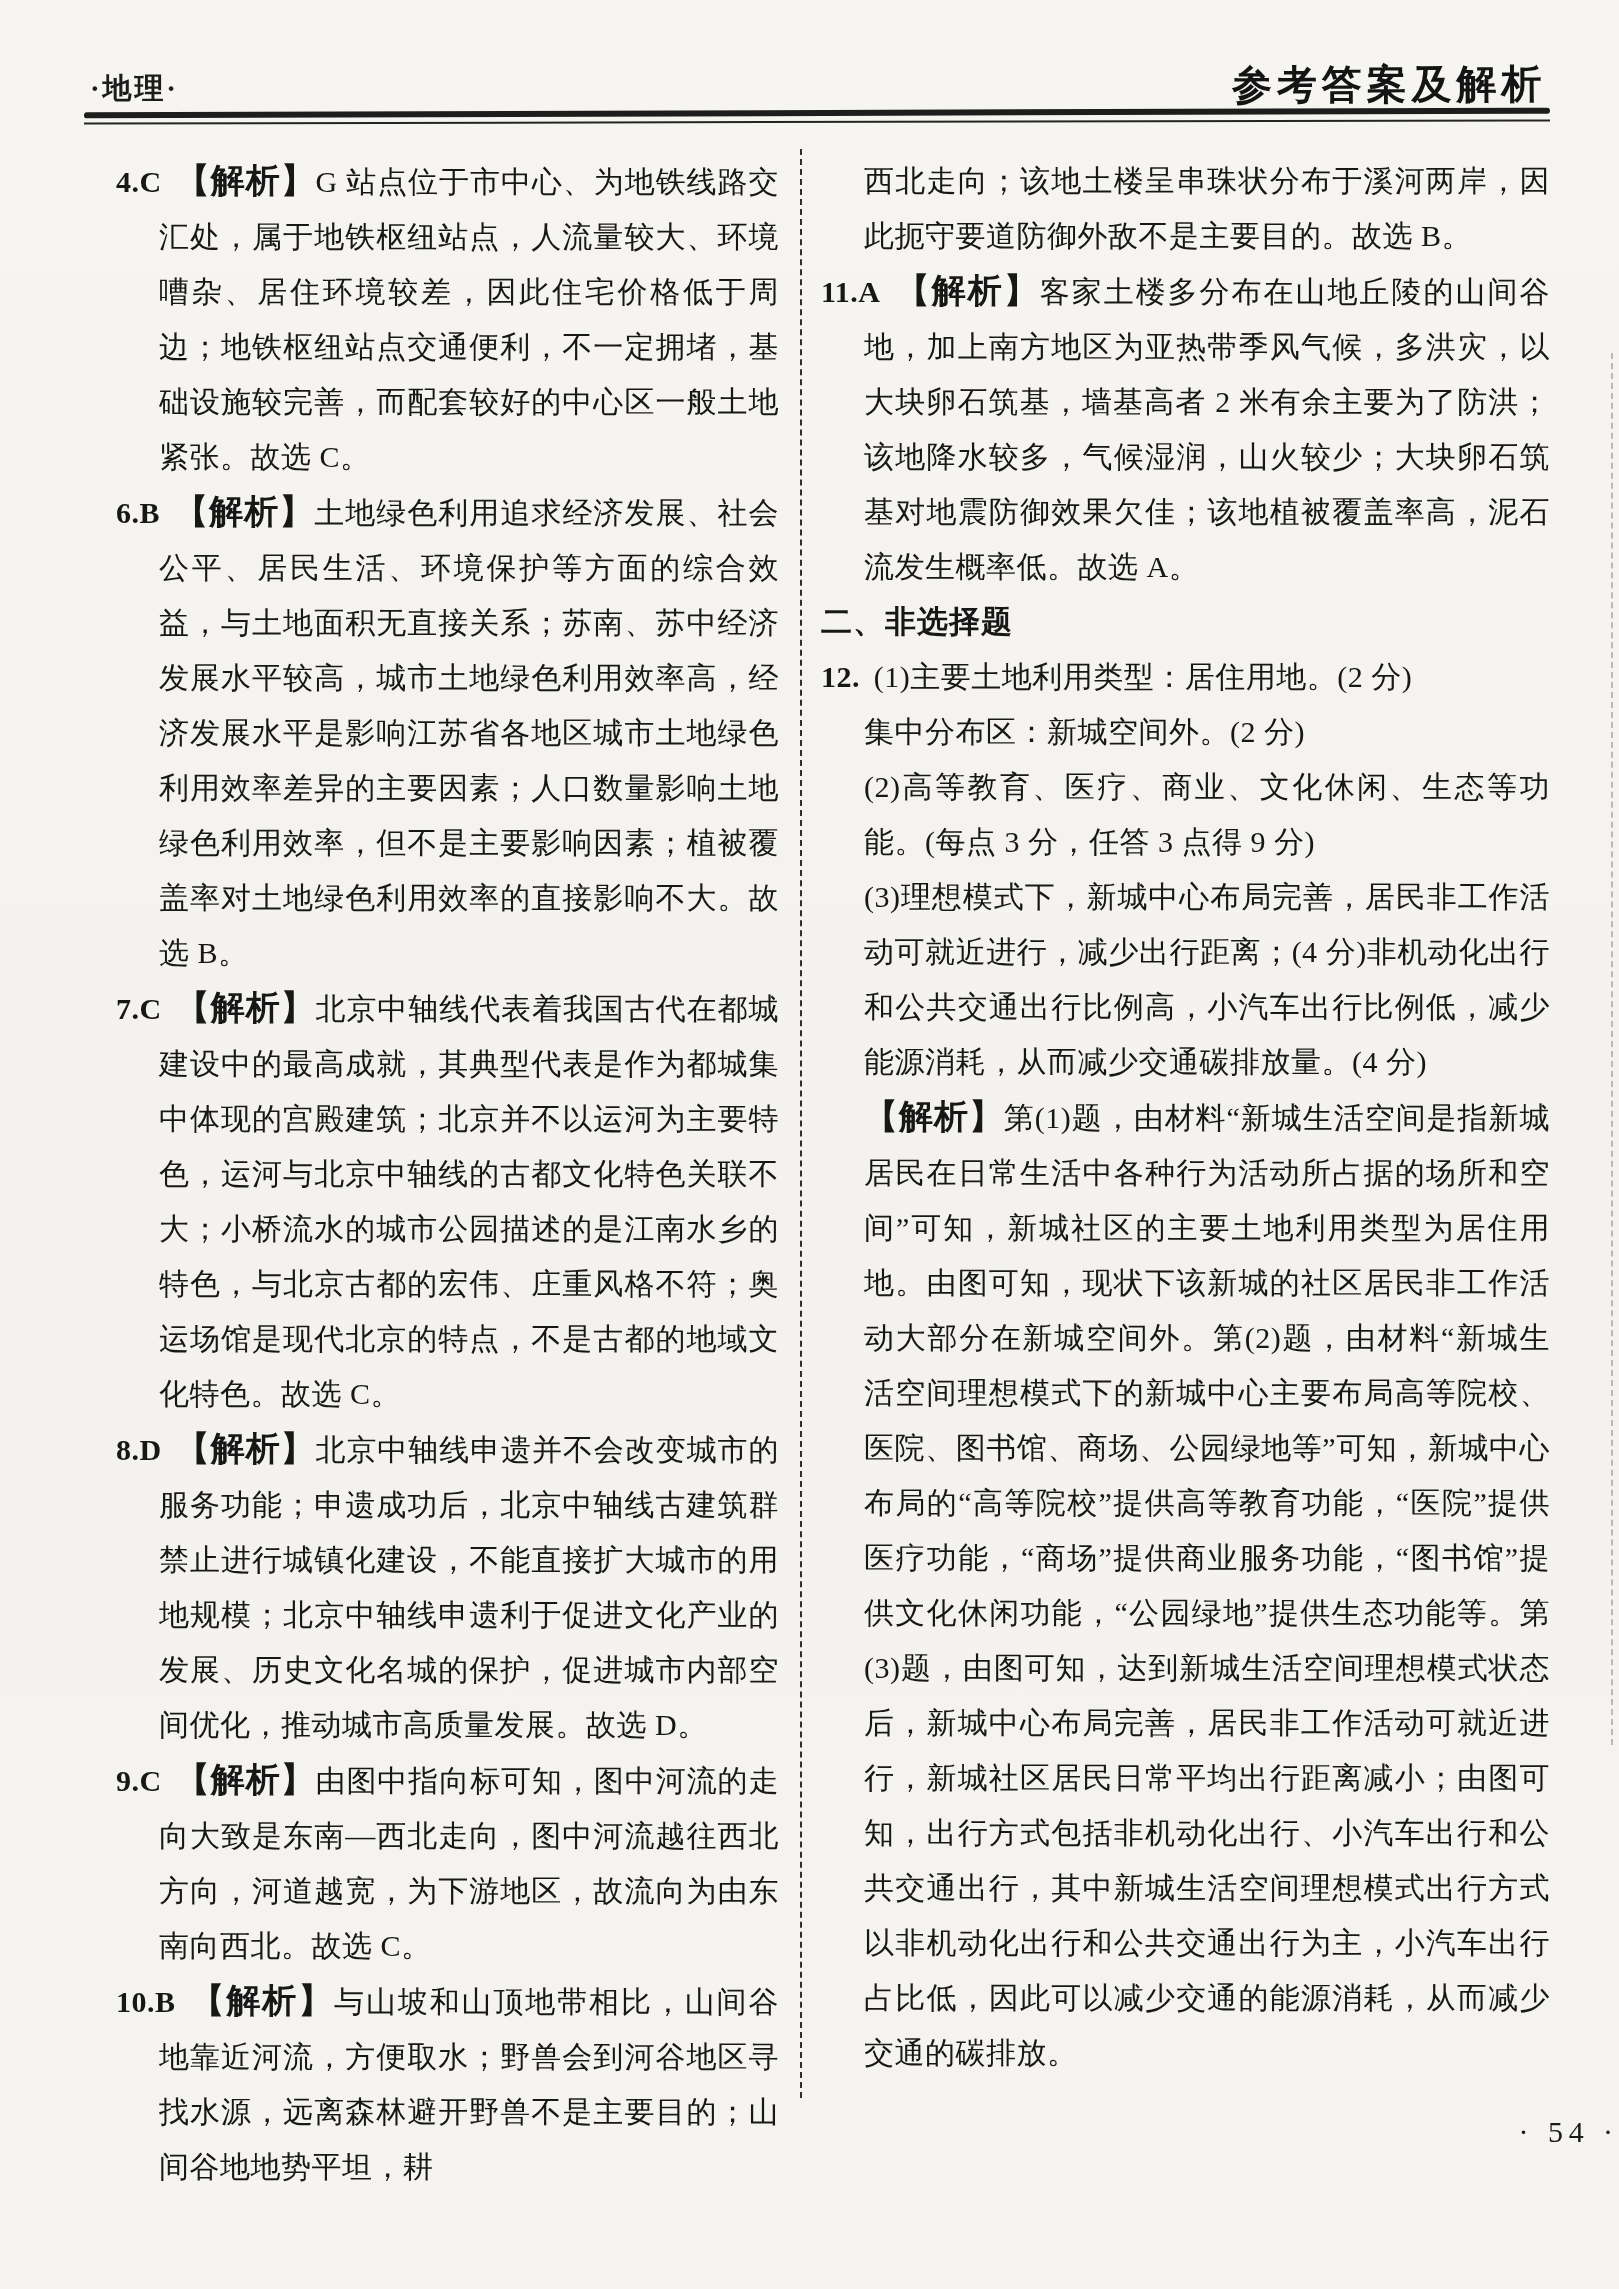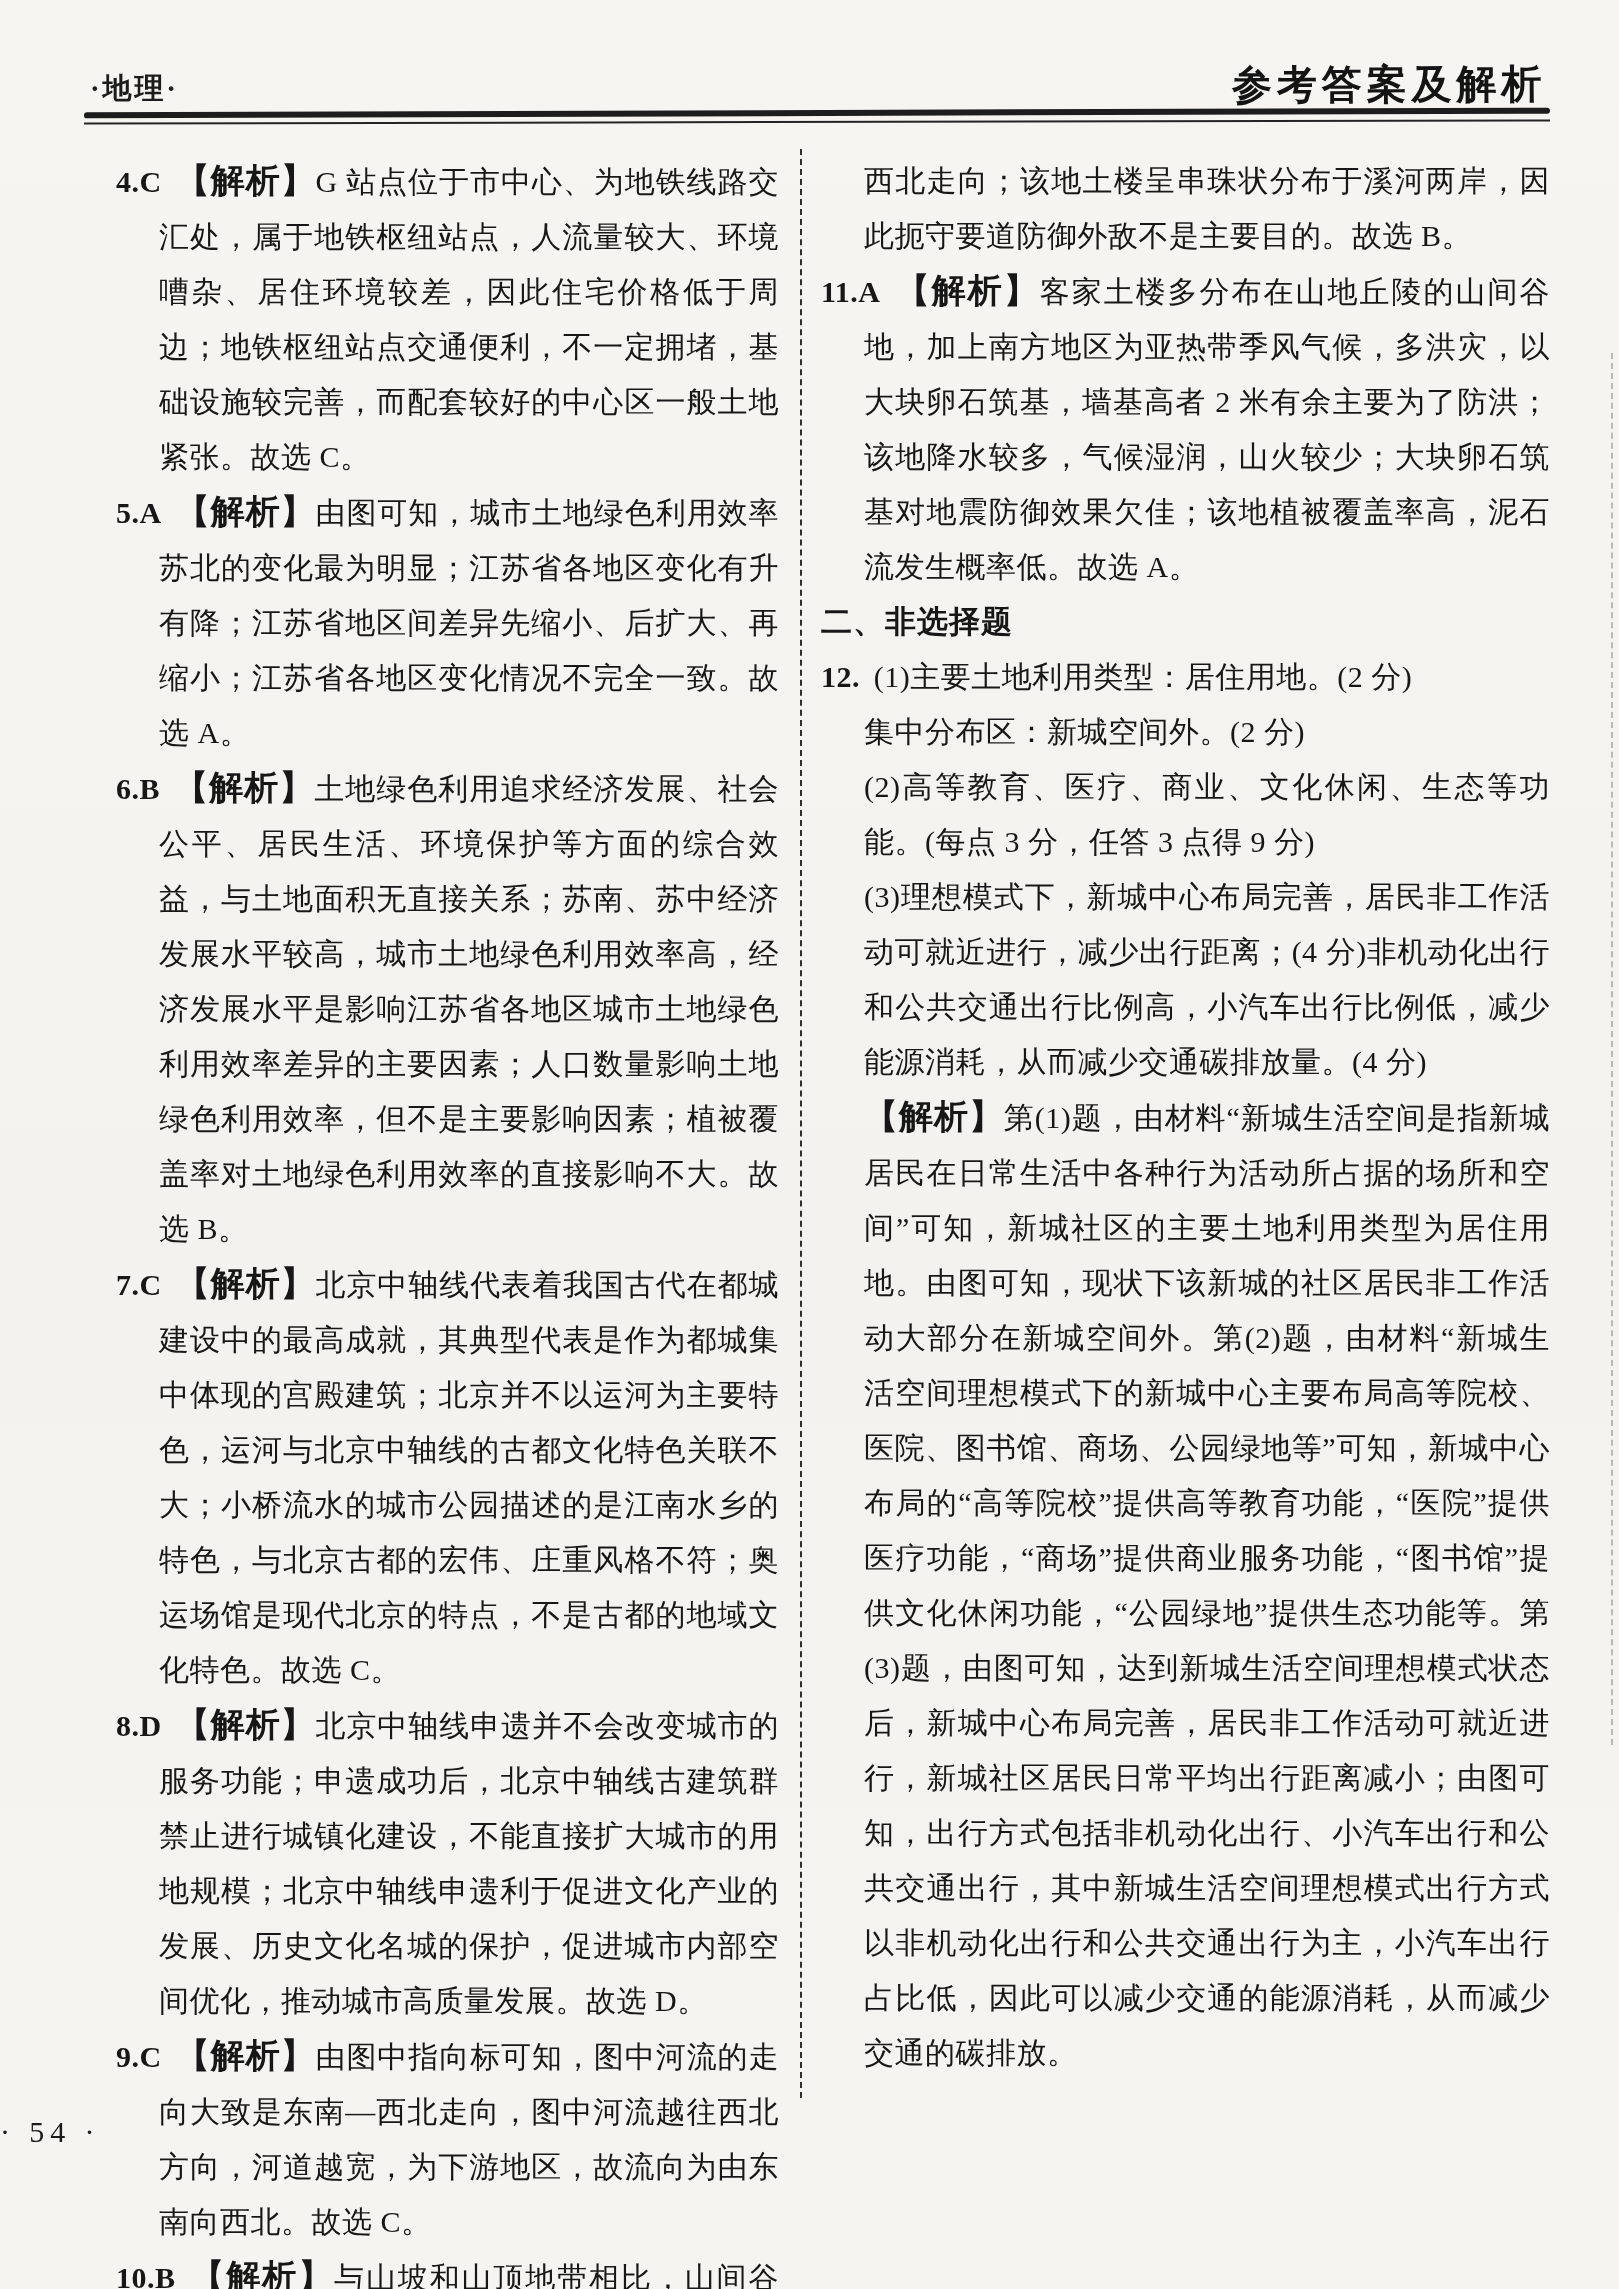--- a/index.html
+++ b/index.html
@@ -66,42 +66,41 @@
   }
   p.heading {
     margin: 0; padding: 0; text-indent: 0;
     font-family: Liberation Serif, serif;
     font-weight: bold; font-size: 31px; line-height: 55px;
     letter-spacing: 1px;
   }
   
   .page-number {
     position: absolute; left: 0; right: 0; top: 2115px;
-    text-align: left; font-size: 30px; letter-spacing: 5.9px;
+    text-align: right; font-size: 30px; letter-spacing: 5.9px;
     color: #1a1a1a;
   }
 </style>
 </head>
 <body>
 
 <div class="page">
 
   <span class="header-subject">·地理·</span>
   <span class="header-title">参考答案及解析</span>
   <div class="header-rule">
     <div class="rule-a"></div>
     <div class="rule-b"></div>
   </div>
 
   <div class="column-divider"></div>
   <div class="page-edge-mark"></div>
 
   <div class="col col-left">
     <p class="item"><span class="num">4.C</span><span class="marker">【解析】</span><span class="txt">G 站点位于市中心、为地铁线路交汇处，属于地铁枢纽站点，人流量较大、环境嘈杂、居住环境较差，因此住宅价格低于周边；地铁枢纽站点交通便利，不一定拥堵，基础设施较完善，而配套较好的中心区一般土地紧张。故选 C。</span></p>
-    <p class="item"><span class="num">5.A</span><span class="marker">【解析】</span><span class="txt">由图可知，城市土地绿色利用效率苏北的变化最为明显；江苏省各地区变化有升有降；江苏省地区间差异先缩小、后扩大、再缩小；江苏省各地区变化情况不完全一致。故选 A。</span></p>
     <p class="item"><span class="num">6.B</span><span class="marker">【解析】</span><span class="txt">土地绿色利用追求经济发展、社会公平、居民生活、环境保护等方面的综合效益，与土地面积无直接关系；苏南、苏中经济发展水平较高，城市土地绿色利用效率高，经济发展水平是影响江苏省各地区城市土地绿色利用效率差异的主要因素；人口数量影响土地绿色利用效率，但不是主要影响因素；植被覆盖率对土地绿色利用效率的直接影响不大。故选 B。</span></p>
     <p class="item"><span class="num">7.C</span><span class="marker">【解析】</span><span class="txt">北京中轴线代表着我国古代在都城建设中的最高成就，其典型代表是作为都城集中体现的宫殿建筑；北京并不以运河为主要特色，运河与北京中轴线的古都文化特色关联不大；小桥流水的城市公园描述的是江南水乡的特色，与北京古都的宏伟、庄重风格不符；奥运场馆是现代北京的特点，不是古都的地域文化特色。故选 C。</span></p>
     <p class="item"><span class="num">8.D</span><span class="marker">【解析】</span><span class="txt">北京中轴线申遗并不会改变城市的服务功能；申遗成功后，北京中轴线古建筑群禁止进行城镇化建设，不能直接扩大城市的用地规模；北京中轴线申遗利于促进文化产业的发展、历史文化名城的保护，促进城市内部空间优化，推动城市高质量发展。故选 D。</span></p>
     <p class="item"><span class="num">9.C</span><span class="marker">【解析】</span><span class="txt">由图中指向标可知，图中河流的走向大致是东南—西北走向，图中河流越往西北方向，河道越宽，为下游地区，故流向为由东南向西北。故选 C。</span></p>
     <p class="item"><span class="num">10.B</span><span class="marker">【解析】</span><span class="txt">与山坡和山顶地带相比，山间谷地靠近河流，方便取水；野兽会到河谷地区寻找水源，远离森林避开野兽不是主要目的；山间谷地地势平坦，耕</span></p>
   </div>
 
   <div class="col col-right">
     <p class="item flow"><span class="txt">西北走向；该地土楼呈串珠状分布于溪河两岸，因此扼守要道防御外敌不是主要目的。故选 B。</span></p>
     <p class="item"><span class="num">11.A</span><span class="marker">【解析】</span><span class="txt">客家土楼多分布在山地丘陵的山间谷地，加上南方地区为亚热带季风气候，多洪灾，以大块卵石筑基，墙基高者 2 米有余主要为了防洪；该地降水较多，气候湿润，山火较少；大块卵石筑基对地震防御效果欠佳；该地植被覆盖率高，泥石流发生概率低。故选 A。</span></p>

